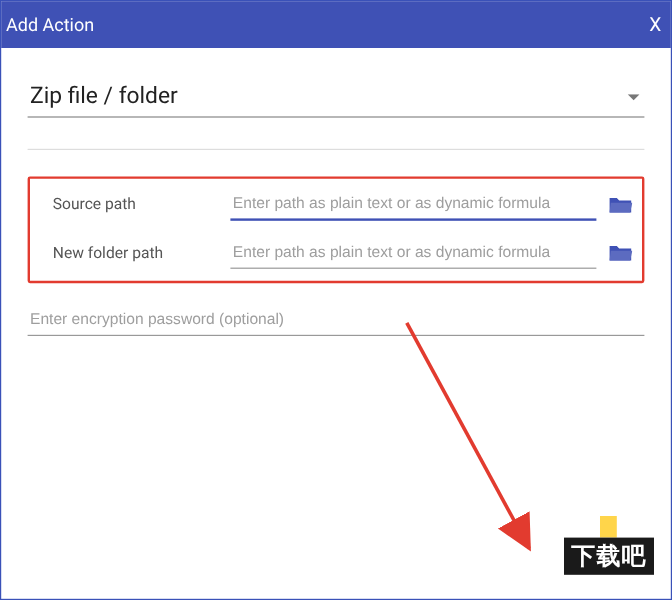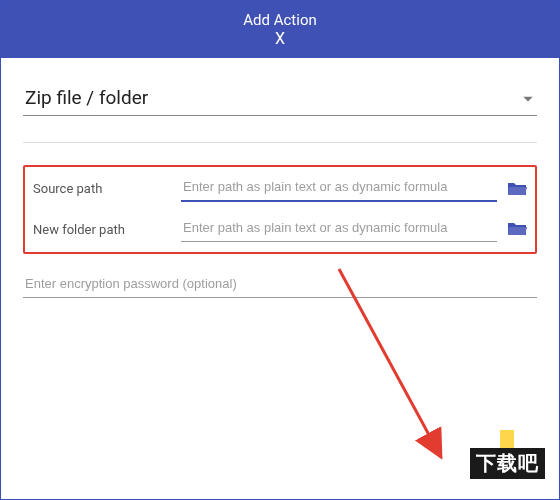--- a/index.html
+++ b/index.html
@@ -20,21 +20,20 @@
     }
     .titlebar {
       background: #3f51b5;
       color: #fff;
       display: flex;
       align-items: center;
       justify-content: space-between;
       padding: 10px 4px;
       font-size: 15px;
       font-weight: 400;
-      flex-direction: column;
     }
     .titlebar .close {
       cursor: pointer;
       font-size: 16px;
       padding: 0 4px;
     }
     .content {
       padding: 24px 22px 0 22px;
     }
     .row {
@@ -78,20 +77,21 @@
       margin: 0 0 22px 0;
     }
     .highlight-box {
       border: 2px solid #e23b2f;
       border-radius: 2px;
       padding: 8px 8px 4px 8px;
       margin-bottom: 18px;
     }
     .highlight-box .row {
       margin-bottom: 14px;
+      margin-left: 11px;
     }
     .highlight-box .row:last-child {
       margin-bottom: 6px;
     }
     .text-input {
       flex: 1;
       border: none;
       border-bottom: 1px solid #999;
       background: transparent;
       font-size: 13px;

